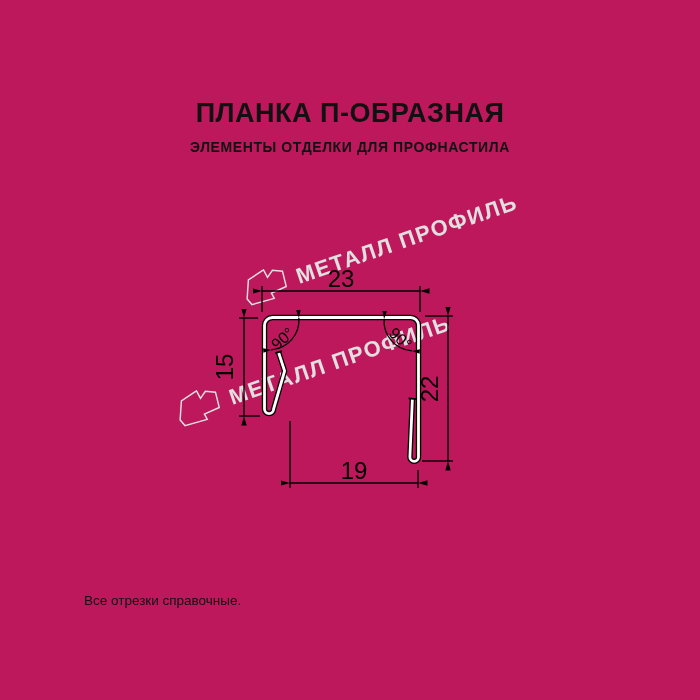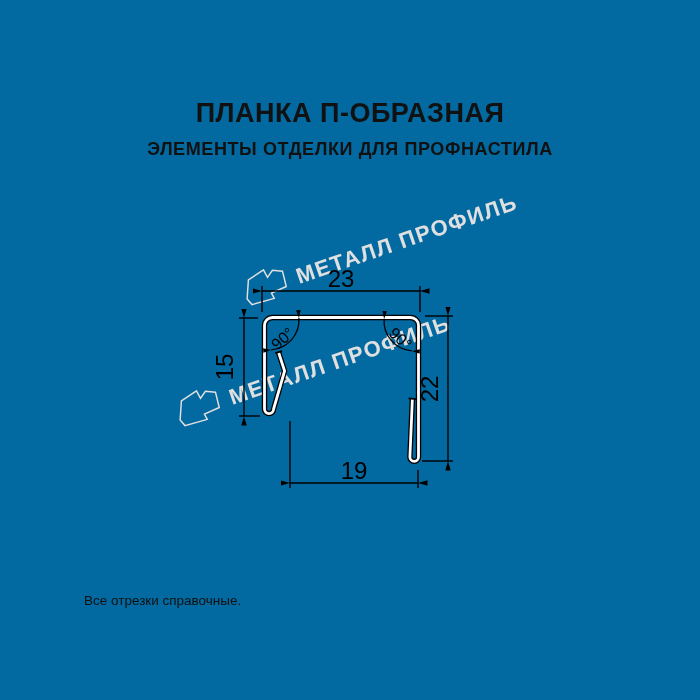--- a/index.html
+++ b/index.html
@@ -1,23 +1,23 @@
 <!DOCTYPE html>
 <html><head>
 <meta charset="utf-8">
 <style>
   html,body{margin:0;padding:0;background:#ffffff;}
   .stage{
-    position:relative;width:700px;height:700px;background:#0369a1;overflow:hidden;
+    position:relative;width:700px;height:700px;background:#be185d;overflow:hidden;
     font-family:"Liberation Sans","DejaVu Sans",sans-serif;color:#000;
   }
   
   .header{position:absolute;left:0;top:99px;width:700px;text-align:center;}
   .title{font-size:27px;font-weight:800;letter-spacing:.5px;line-height:29px;color:#111;}
-  .subtitle{margin-top:11px;font-size:18px;font-weight:700;letter-spacing:.6px;color:#111;}
+  .subtitle{margin-top:11px;font-size:14px;font-weight:700;letter-spacing:.6px;color:#111;}
   
   .wm{
     position:absolute;display:flex;align-items:center;gap:9px;white-space:nowrap;
     color:#e0e0e0;font-weight:700;font-size:22px;letter-spacing:1.5px;
     transform-origin:left center;pointer-events:none;
   }
   .wm1{left:243px;top:277px;transform:rotate(-19deg);}
   .wm2{left:176px;top:398px;transform:rotate(-19deg);}
   .wm svg{display:block;}
   

